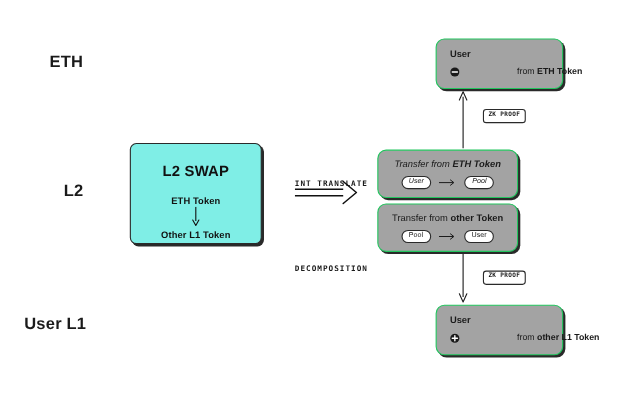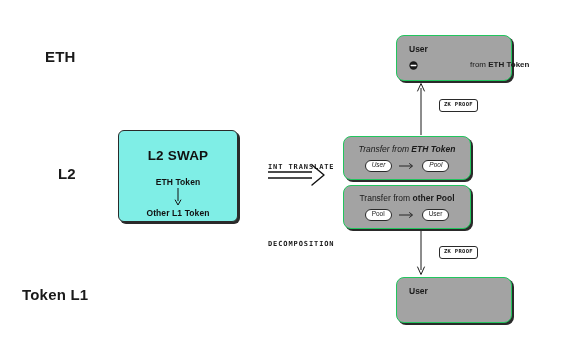--- a/index.html
+++ b/index.html
@@ -219,21 +219,21 @@
 </style>
 </head>
 <body>
 
 <div id="canvas">
 
   <div id="label-eth" class="layer-label">ETH</div>
 
   <div id="label-l2" class="layer-label">L2</div>
 
-  <div id="label-ol1" class="layer-label">Token L1</div>
+  <div id="label-ol1" class="layer-label">User L1</div>
 
   <div id="l2-swap-box">
     <div id="l2-swap-title">L2 SWAP</div>
 
     <div id="swap-token-from" class="swap-token">ETH Token</div>
 
     <svg id="swap-down-arrow" viewBox="0 0 10 18">
       <line x1="5" y1="0" x2="5" y2="13" stroke="#111" stroke-width="1"></line>
       <path d="M2.2 12 L5 17 L7.8 12" fill="none" stroke="#111" stroke-width="1" stroke-linecap="round" stroke-linejoin="round"></path>
     </svg>
@@ -260,21 +260,21 @@
       <svg class="flow-arrow" viewBox="0 0 16 8">
         <line x1="0" y1="4" x2="13" y2="4" stroke="#1a1a1a" stroke-width="0.9"></line>
         <path d="M10.5 1.6 L13.6 4 L10.5 6.4" fill="none" stroke="#1a1a1a" stroke-width="0.9" stroke-linecap="round" stroke-linejoin="round"></path>
       </svg>
       <span class="pill">Pool</span>
     </div>
   </div>
 
   <div id="transfer-other-card" class="card">
     <div class="transfer-title">
-      <span>Transfer from </span><span class="bold">other Pool</span>
+      <span>Transfer from </span><span class="bold">other Token</span>
     </div>
     <div class="flow-row">
       <span class="pill">Pool</span>
       <svg class="flow-arrow" viewBox="0 0 16 8">
         <line x1="0" y1="4" x2="13" y2="4" stroke="#1a1a1a" stroke-width="0.9"></line>
         <path d="M10.5 1.6 L13.6 4 L10.5 6.4" fill="none" stroke="#1a1a1a" stroke-width="0.9" stroke-linecap="round" stroke-linejoin="round"></path>
       </svg>
       <span class="pill">User</span>
     </div>
   </div>
@@ -287,20 +287,30 @@
         <line x1="2.4" y1="5" x2="7.6" y2="5" stroke="#ffffff" stroke-width="1.4" stroke-linecap="round"></line>
       </svg>
       <div class="user-balance-text">
         <span>from </span><span class="bold">ETH Token</span>
       </div>
     </div>
   </div>
 
   <div id="user-other-card" class="card">
     <div class="user-title">User</div>
+    <div class="user-balance-row">
+      <svg class="sign-icon" viewBox="0 0 10 10">
+        <circle cx="5" cy="5" r="4.6" fill="#1a1a1a"></circle>
+        <line x1="2.4" y1="5" x2="7.6" y2="5" stroke="#ffffff" stroke-width="1.4" stroke-linecap="round"></line>
+        <line x1="5" y1="2.4" x2="5" y2="7.6" stroke="#ffffff" stroke-width="1.4" stroke-linecap="round"></line>
+      </svg>
+      <div class="user-balance-text">
+        <span>from </span><span class="bold">other L1 Token</span>
+      </div>
+    </div>
   </div>
 
   <svg id="connector-up" class="connector" viewBox="0 0 14 53" preserveAspectRatio="none">
     <line x1="7" y1="53" x2="7" y2="6" stroke="#1a1a1a" stroke-width="1"></line>
     <path d="M3.6 9 L7 1.5 L10.4 9" fill="none" stroke="#1a1a1a" stroke-width="1" stroke-linecap="round" stroke-linejoin="round"></path>
   </svg>
 
   <svg id="connector-down" class="connector" viewBox="0 0 14 45" preserveAspectRatio="none">
     <line x1="7" y1="0" x2="7" y2="39" stroke="#1a1a1a" stroke-width="1"></line>
     <path d="M3.6 36 L7 43.5 L10.4 36" fill="none" stroke="#1a1a1a" stroke-width="1" stroke-linecap="round" stroke-linejoin="round"></path>

